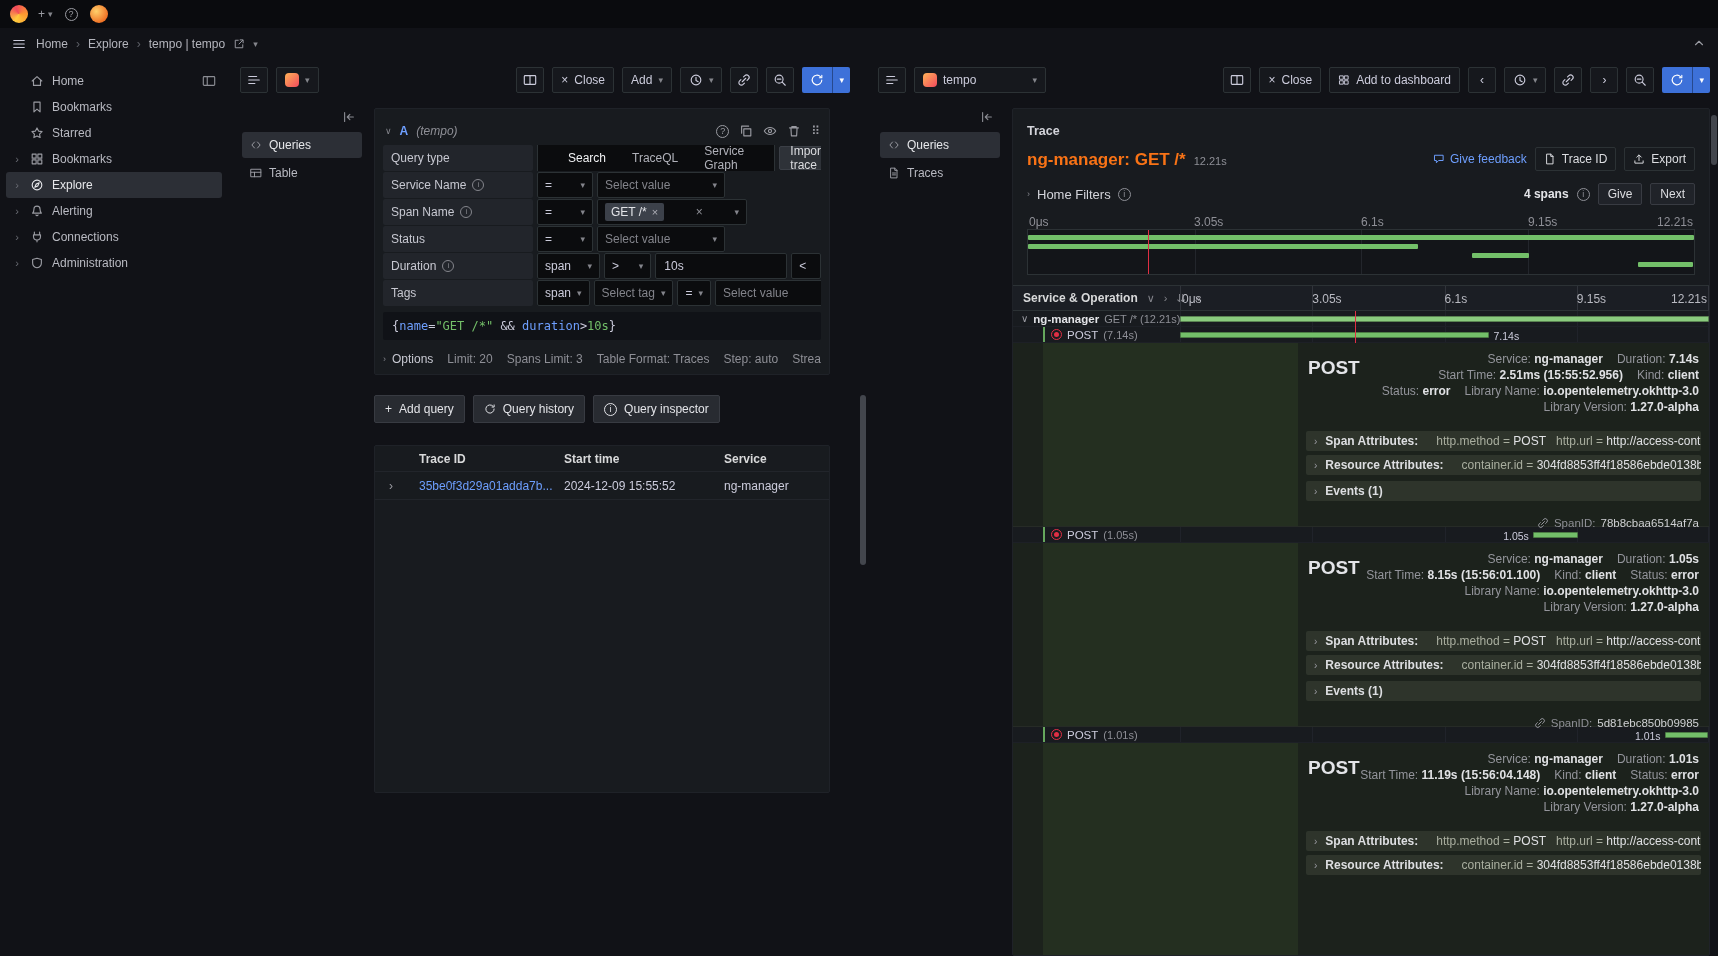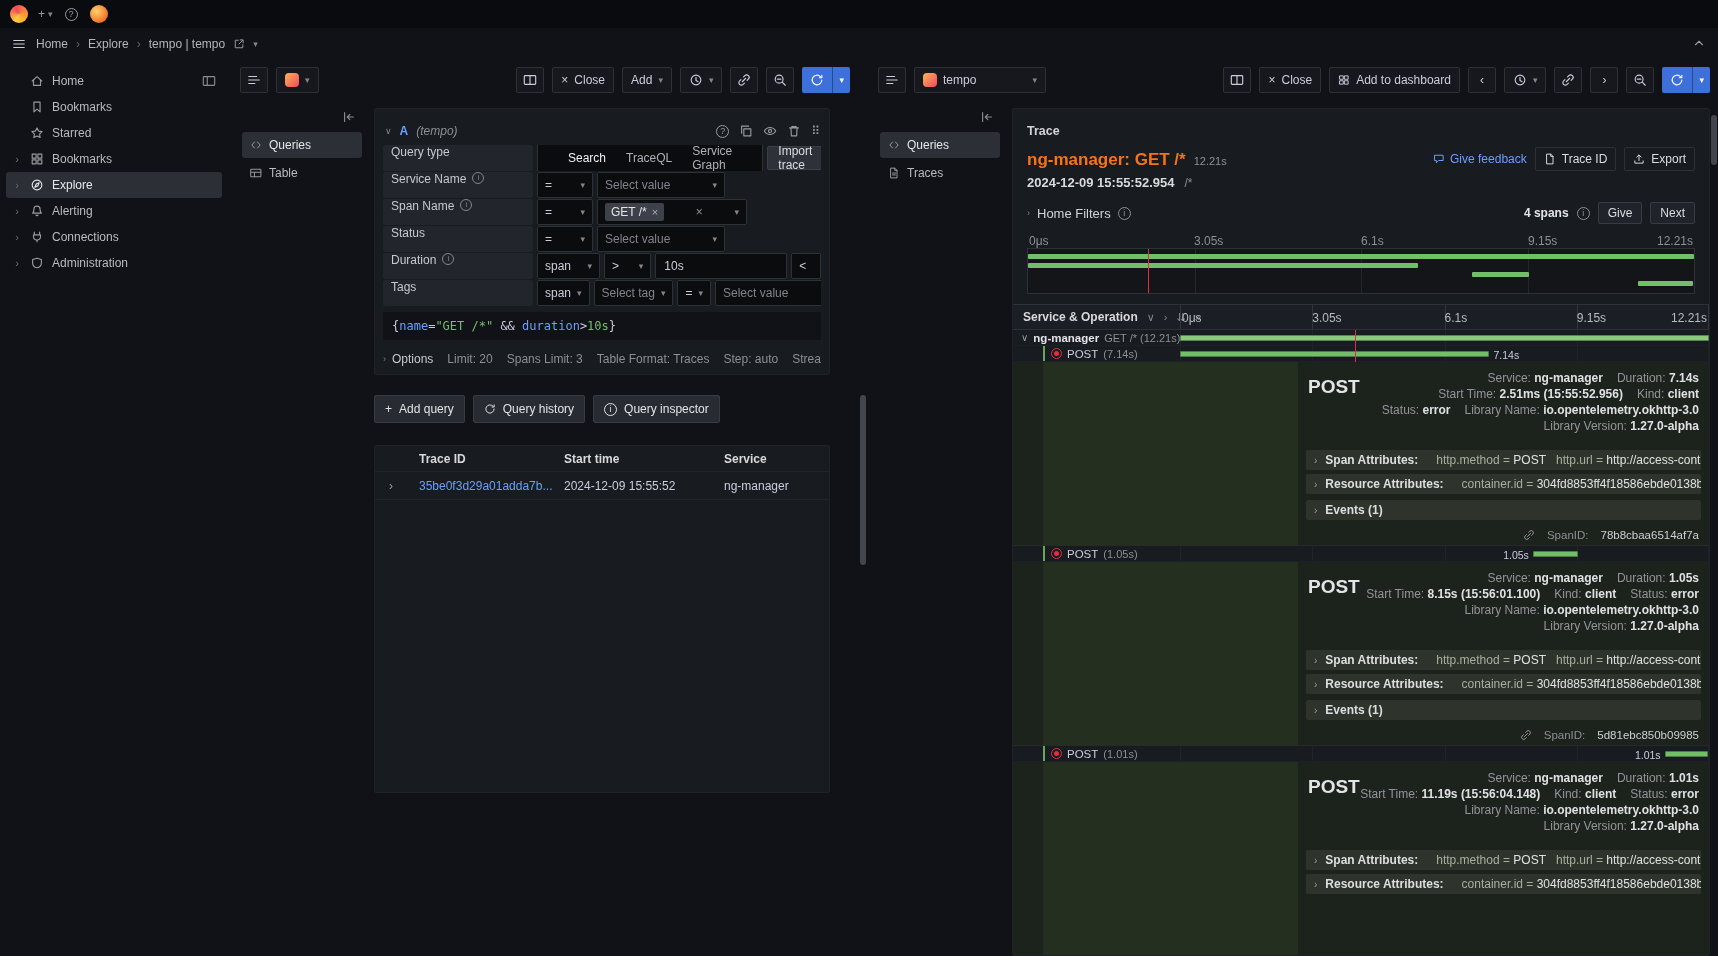--- a/index.html
+++ b/index.html
@@ -64,29 +64,29 @@
   .side-tab .nicon{display:flex;color:#9a9ba2}
   
   .main-col{margin-left:12px;width:460px}
   .qcard{width:456px;background:var(--panel);border:1px solid #1f2228;border-radius:2px;padding:8px}
   .q-header{height:28px;display:flex;align-items:center;gap:8px;padding:0 2px}
   .q-ref{color:var(--link);font-weight:700}
   .q-hint{color:var(--dim);font-style:italic}
   .q-header-icons{margin-left:auto;display:flex;align-items:center;gap:10px;color:#9a9ba2}
   .grip{font-size:12px;letter-spacing:-1px}
   .q-row{display:flex;gap:4px;height:26px;margin-bottom:1px;overflow:hidden;align-items:center}
-  .q-label{width:150px;flex:none;height:26px;background:var(--label);border-radius:2px;display:flex;align-items:flex-start;gap:6px;padding:0 8px;color:#c7c8d1}
+  .q-label{width:150px;flex:none;height:26px;background:var(--label);border-radius:2px;display:flex;align-items:center;gap:6px;padding:0 8px;color:#c7c8d1}
   .q-label .circ{color:#84858c;width:12px;height:12px;font-size:8px}
   .sel{height:26px;background:var(--input);border:1px solid var(--border2);border-radius:2px;display:flex;align-items:center;gap:6px;padding:0 7px;white-space:nowrap}
   .sel .ph{color:#83848b}
   .sel .caret{margin-left:auto}
   .txtinput{height:26px;background:var(--input);border:1px solid var(--border2);border-radius:2px;color:var(--text);padding:0 8px;font-family:inherit;font-size:12px;outline:none}
   .chip{height:18px;background:#3c414a;border-radius:2px;display:inline-flex;align-items:center;gap:5px;padding:0 6px;color:#e3e4e8}
   .chip .x{color:#aeafb6;font-size:11px;cursor:pointer}
-  .radio-group{display:flex;background:var(--input);border:1px solid var(--border2);border-radius:2px;height:26px;padding:20px;gap:0}
+  .radio-group{display:flex;background:var(--input);border:1px solid var(--border2);border-radius:2px;height:26px;padding:20px;gap:6px}
   .radio-opt{display:flex;align-items:center;padding:0 10px;border-radius:2px;color:#b0b1b9;cursor:pointer}
   .radio-opt.active{background:#40444c;color:#f0f1f3}
   .import-btn{margin-left:auto;height:24px;display:flex;align-items:center;padding:0 10px;background:#2e3238;border:1px solid #3b3f46;border-radius:2px;color:#dcdde1;cursor:pointer}
   .preview{margin-top:6px;background:#101217;border-radius:2px;padding:7px 9px;font-family:"DejaVu Sans Mono",monospace;font-size:12px}
   .options-row{margin-top:12px;display:flex;align-items:center;gap:14px;color:var(--dim);white-space:nowrap;overflow:hidden}
   .options-row .opt-label{color:#c7c8d1;display:flex;gap:6px;align-items:center;cursor:pointer}
   .actions-row{margin-top:20px;display:flex;gap:8px}
   .btn-sec{height:28px;display:inline-flex;align-items:center;gap:7px;padding:0 10px;background:#282b31;border:1px solid #383b42;border-radius:2px;color:#e3e4e8;cursor:pointer}
   
   .tcard{margin-top:22px;width:456px;height:348px;background:var(--panel);border:1px solid #1f2228;border-radius:2px}
@@ -169,21 +169,21 @@
   .kv-pair:first-child{margin-left:0}
   .kv-k{color:#94959c}
   .kv-v{color:#e0e1e4;font-weight:700}
   .attr-row{position:absolute;left:0;right:0;height:20px;background:#2e342b;border-radius:2px;display:flex;align-items:center;gap:8px;padding:0 8px;white-space:nowrap;overflow:hidden;cursor:pointer}
   .ar1{top:82px}.ar2{top:106px}.ar3{top:132px}
   .attr-chev{color:#9a9ba2;font-size:10px}
   .attr-label{font-weight:700;color:#dddee1}
   .attr-pair{margin-left:10px}
   .attr-k{color:#a9ae9f}
   .attr-v{color:#e0e1e4}
-  .sid-row{position:absolute;right:2px;top:161px;display:flex;align-items:flex-end;gap:12px;font-size:11.5px}
+  .sid-row{position:absolute;right:2px;top:168px;display:flex;align-items:flex-end;gap:5px;font-size:11.5px}
   .sid-label{color:var(--dim)}
   .sid-val{color:#cfd0d4}
   .scroll-thumb{position:absolute;right:1px;top:55px;width:6px;height:50px;background:#43464d;border-radius:3px;z-index:5}
 </style>
 </head>
 <body>
 
 <div class="topnav">
   <div class="glogo"></div>
   <div class="topnav-right">
@@ -684,24 +684,20 @@
                   <span>Trace ID</span>
                 </span>
               <span class="btn-xs">
                   <svg class="svgi s12" viewBox="0 0 16 16">
                     <path d="M8 10V3M5 5.5 8 2.5l3 3M2.5 10.5v3h11v-3"></path>
                   </svg>
                   <span>Export</span>
                 </span>
             </span>
           </div>
-          <div class="tp-line2">
-            <span class="t-time">2024-12-09 15:55:52.954</span>
-            <span class="dim">/*</span>
-          </div>
         </div>
         <div class="filters-row">
           <span class="filters-left">
             <span class="caret">›</span>
             <span>Home Filters</span>
             <span class="circ dim">
                 <span>i</span>
               </span>
           </span>
           <span class="filters-right">

